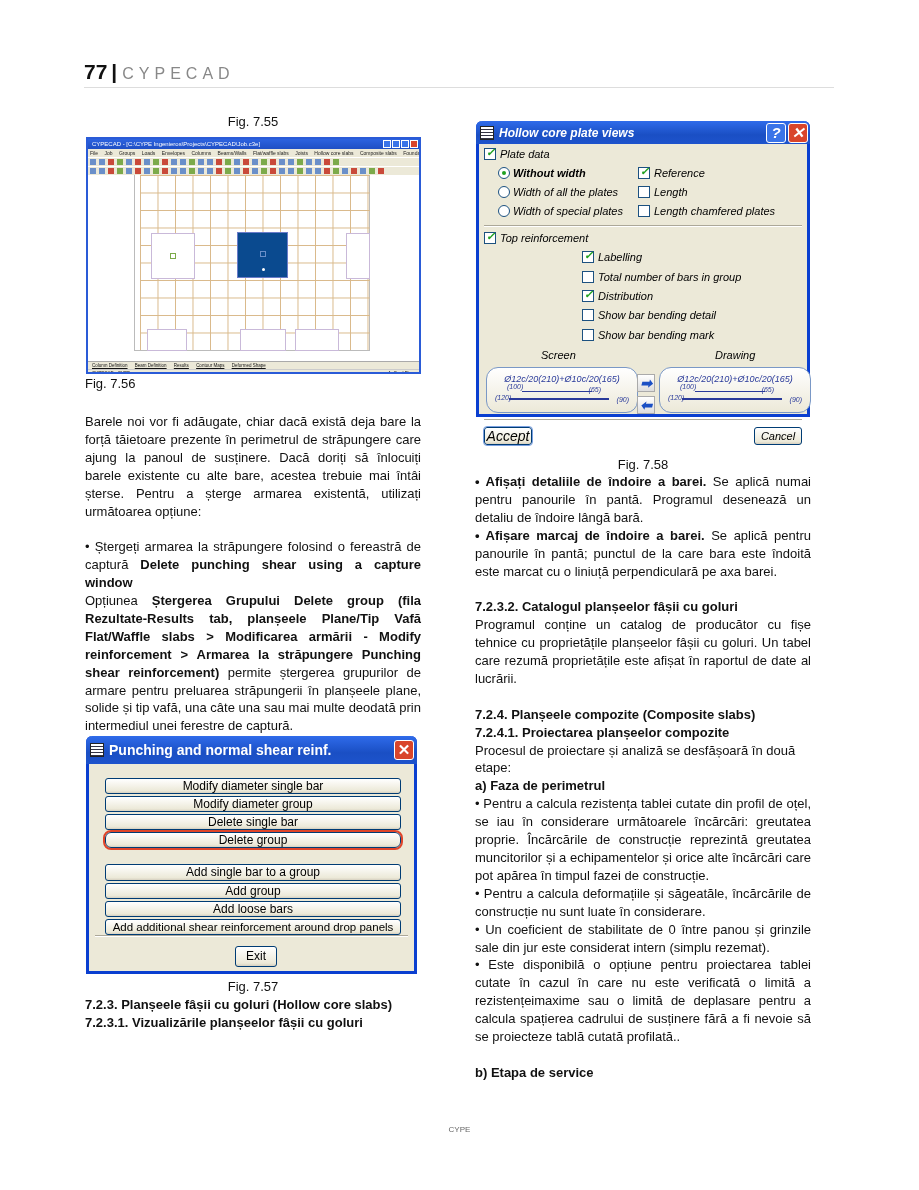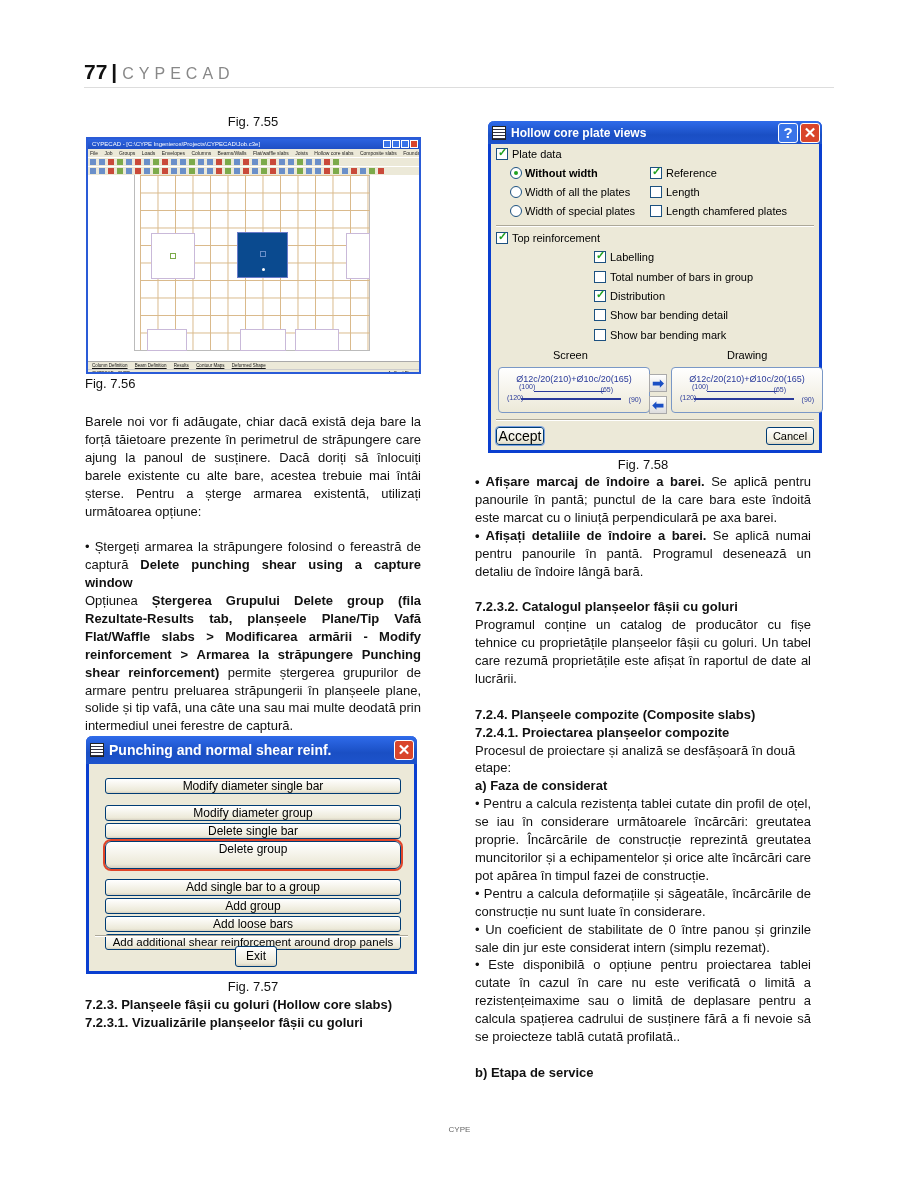--- a/index.html
+++ b/index.html
@@ -48,21 +48,21 @@
   .tbtn { width: 20px; height: 20px; border: 1px solid #fff; border-radius: 3px; color: #fff; font-weight: bold; font-size: 15px; line-height: 18px; text-align: center; margin-left: 2px; }
   .tbtn.help { background: #3a74e8; }
   .tbtn.close { background: #d9452b; }
   .xpbtn { background: linear-gradient(#fff,#ece9d8 85%,#d6d0c0); border: 1px solid #003c74; border-radius: 3px; font-size: 12px; text-align: center; color: #000; }
   .chk { display: inline-block; width: 12px; height: 12px; border: 1px solid #1c5180; background: #fff; vertical-align: middle; position: relative; margin-right: 4px; }
   .chk.on::after { content: "✓"; position: absolute; left: 1px; top: -3px; font-size: 11px; color: #21a121; font-weight: bold; }
   .rad { display: inline-block; width: 12px; height: 12px; border: 1px solid #1c5180; border-radius: 50%; background: #fff; vertical-align: middle; position: relative; margin-right: 3px; }
   .rad.on::after { content: ""; position: absolute; left: 3px; top: 3px; width: 4px; height: 4px; border-radius: 50%; background: #21a121; }
   .row { position: absolute; font-size: 11px; white-space: nowrap; display: flex; align-items: center; color: #000; }
   .sep { position: absolute; height: 2px; border-top: 1px solid #aca899; border-bottom: 1px solid #fff; }
-  .preview { position: absolute; width: 152px; height: 46px; background: linear-gradient(#fff,#ece9d8); border: 1px solid #7a98c6; border-radius: 4px; color: #2a3a9a; font-size: 9px; }
+  .preview { position: absolute; width: 152px; height: 46px; background: linear-gradient(#fff,#ece9d8); border: 1px solid #7a98c6; border-radius: 12px; color: #2a3a9a; font-size: 9px; }
   .preview .t { position: absolute; left: 0; right: 0; top: 6px; text-align: center; }
   .preview .l1 { position: absolute; left: 35px; right: 45px; top: 23px; height: 1px; background: #2a3a9a; }
   .preview .l2 { position: absolute; left: 22px; right: 28px; top: 30px; height: 2px; background: #2a3a9a; }
   .preview .n { position: absolute; font-size: 7px; }
   .arrow { position: absolute; width: 18px; height: 18px; background: linear-gradient(#fff,#ddd); border: 1px solid #aaa; color: #1a4fc4; font-size: 14px; line-height: 16px; text-align: center; font-weight: bold; }
   .footer { position: absolute; left: 0; width: 919px; top: 1125px; text-align: center; font-size: 8px; color: #666; }
 </style>
 </head>
 <body>
 
@@ -197,38 +197,38 @@
   <p><span>Opțiunea </span><b>Ștergerea Grupului Delete group (fila Rezultate-Results tab, planșeele Plane/Tip Vafă Flat/Waffle slabs &gt; Modificarea armării - Modify reinforcement &gt; Armarea la străpungere Punching shear reinforcement)</b><span> permite ștergerea grupurilor de armare pentru preluarea străpungerii în planșeele plane, solide și tip vafă, una câte una sau mai multe deodată prin intermediul unei ferestre de captură.</span></p>
 </div>
 
 <div class="dlg" style="left:86px;top:736px;width:331px;height:238px;">
   <div class="dtitle" style="font-size:14px;height:28px;">
     <span class="dicon"></span>
     <span style="flex:1;">Punching and normal shear reinf.</span>
     <span class="tbtn close" style="margin-right:3px;">✕</span>
   </div>
   <div style="position:absolute;left:16px;top:42px;width:296px;">
-    <div class="xpbtn" style="height:16px;line-height:14px;margin-bottom:11px;">Modify diameter single bar</div>
+    <div class="xpbtn" style="height:16px;line-height:14px;margin-bottom:2px;">Modify diameter single bar</div>
     <div class="xpbtn" style="height:16px;line-height:14px;margin-bottom:2px;">Modify diameter group</div>
     <div class="xpbtn" style="height:16px;line-height:14px;margin-bottom:2px;">Delete single bar</div>
-    <div class="xpbtn" style="height:28px;line-height:14px;margin-bottom:10px;outline:2px solid #e0452a;border-radius:6px;">Delete group</div>
+    <div class="xpbtn" style="height:16px;line-height:14px;margin-bottom:16px;outline:2px solid #e0452a;border-radius:6px;">Delete group</div>
     <div class="xpbtn" style="height:17px;line-height:14px;margin-bottom:2px;">Add single bar to a group</div>
     <div class="xpbtn" style="height:16px;line-height:14px;margin-bottom:2px;">Add group</div>
     <div class="xpbtn" style="height:16px;line-height:14px;margin-bottom:2px;">Add loose bars</div>
     <div class="xpbtn" style="height:16px;line-height:14px;font-size:11.5px;">Add additional shear reinforcement around drop panels</div>
   </div>
   <div class="sep" style="left:6px;right:6px;top:199px;"></div>
   <div class="xpbtn" style="position:absolute;left:146px;top:210px;width:42px;height:21px;line-height:19px;">Exit</div>
 </div>
 
 <div class="cap" style="position:absolute;left:85px;top:979px;width:336px;">Fig. 7.57</div>
 <div class="hd" style="position:absolute;left:85px;top:996px;font-size:13px;line-height:18px;">7.2.3. Planșeele fâșii cu goluri (Hollow core slabs)</div>
 <div class="hd" style="position:absolute;left:85px;top:1014px;font-size:13px;line-height:18px;">7.2.3.1. Vizualizările planșeelor fâșii cu goluri</div>
 
-<div class="dlg" style="left:488px;top:121px;width:334px;height:332px;">
+<div class="dlg" style="left:476px;top:121px;width:334px;height:296px;font-style:italic;">
   <div class="dtitle" style="font-size:12px;height:23px;">
     <span class="dicon"></span>
     <span style="flex:1;">Hollow core plate views</span>
     <span class="tbtn help">?</span>
     <span class="tbtn close" style="margin-right:2px;">✕</span>
   </div>
   <div class="row" style="left:5px;top:27px;">
       <span class="chk on"></span>
       <span>Plate data</span>
     </div>
@@ -311,30 +311,30 @@
   </div>
 
   <div class="sep" style="left:5px;right:5px;top:298px;"></div>
   <div class="xpbtn" style="position:absolute;left:5px;top:306px;width:48px;height:18px;line-height:16px;font-size:14px;outline:1px solid #7aa0e0;">Accept</div>
   <div class="xpbtn" style="position:absolute;right:5px;top:306px;width:48px;height:18px;line-height:16px;font-size:11px;">Cancel</div>
 </div>
 
 <div class="cap" style="position:absolute;left:475px;top:457px;width:336px;">Fig. 7.58</div>
 
 <div class="col right" style="top:473px;">
+  <p><b>• Afișați detaliile de îndoire a barei.</b><span> Se aplică numai pentru panourile în pantă. Programul desenează un detaliu de îndoire lângă bară.</span></p>
   <p><b>• Afișare marcaj de îndoire a barei.</b><span> Se aplică pentru panourile în pantă; punctul de la care bara este îndoită este marcat cu o liniuță perpendiculară pe axa barei.</span></p>
-  <p><b>• Afișați detaliile de îndoire a barei.</b><span> Se aplică numai pentru panourile în pantă. Programul desenează un detaliu de îndoire lângă bară.</span></p>
   <div class="gap"></div>
   <p class="hd">7.2.3.2. Catalogul planșeelor fâșii cu goluri</p>
   <p>Programul conține un catalog de producător cu fișe tehnice cu proprietățile planșeelor fâșii cu goluri. Un tabel care rezumă proprietățile este afișat în raportul de date al lucrării.</p>
   <div class="gap"></div>
   <p class="hd">7.2.4. Planșeele compozite (Composite slabs)</p>
   <p class="hd">7.2.4.1. Proiectarea planșeelor compozite</p>
   <p style="text-align:left;">Procesul de proiectare și analiză se desfășoară în două etape:</p>
-  <p class="hd">a) Faza de considerat</p>
+  <p class="hd">a) Faza de perimetrul</p>
   <p>• Pentru a calcula rezistența tablei cutate din profil de oțel, se iau în considerare următoarele încărcări: greutatea proprie. Încărcările de construcție reprezintă greutatea muncitorilor și a echipamentelor și orice alte încărcări care pot apărea în timpul fazei de construcție.</p>
   <p>• Pentru a calcula deformațiile și săgeatăle, încărcările de construcție nu sunt luate în considerare.</p>
   <p>• Un coeficient de stabilitate de 0 între panou și grinzile sale din jur este considerat intern (simplu rezemat).</p>
   <p>• Este disponibilă o opțiune pentru proiectarea tablei cutate în cazul în care nu este verificată o limită a rezistențeimaxime sau o limită de deplasare pentru a calcula spațierea cadrului de susținere fără a fi nevoie să se proiecteze tablă cutată profilată..</p>
   <div class="gap"></div>
   <p class="hd">b) Etapa de service</p>
 </div>
 
 <div class="footer">CYPE</div>
 

